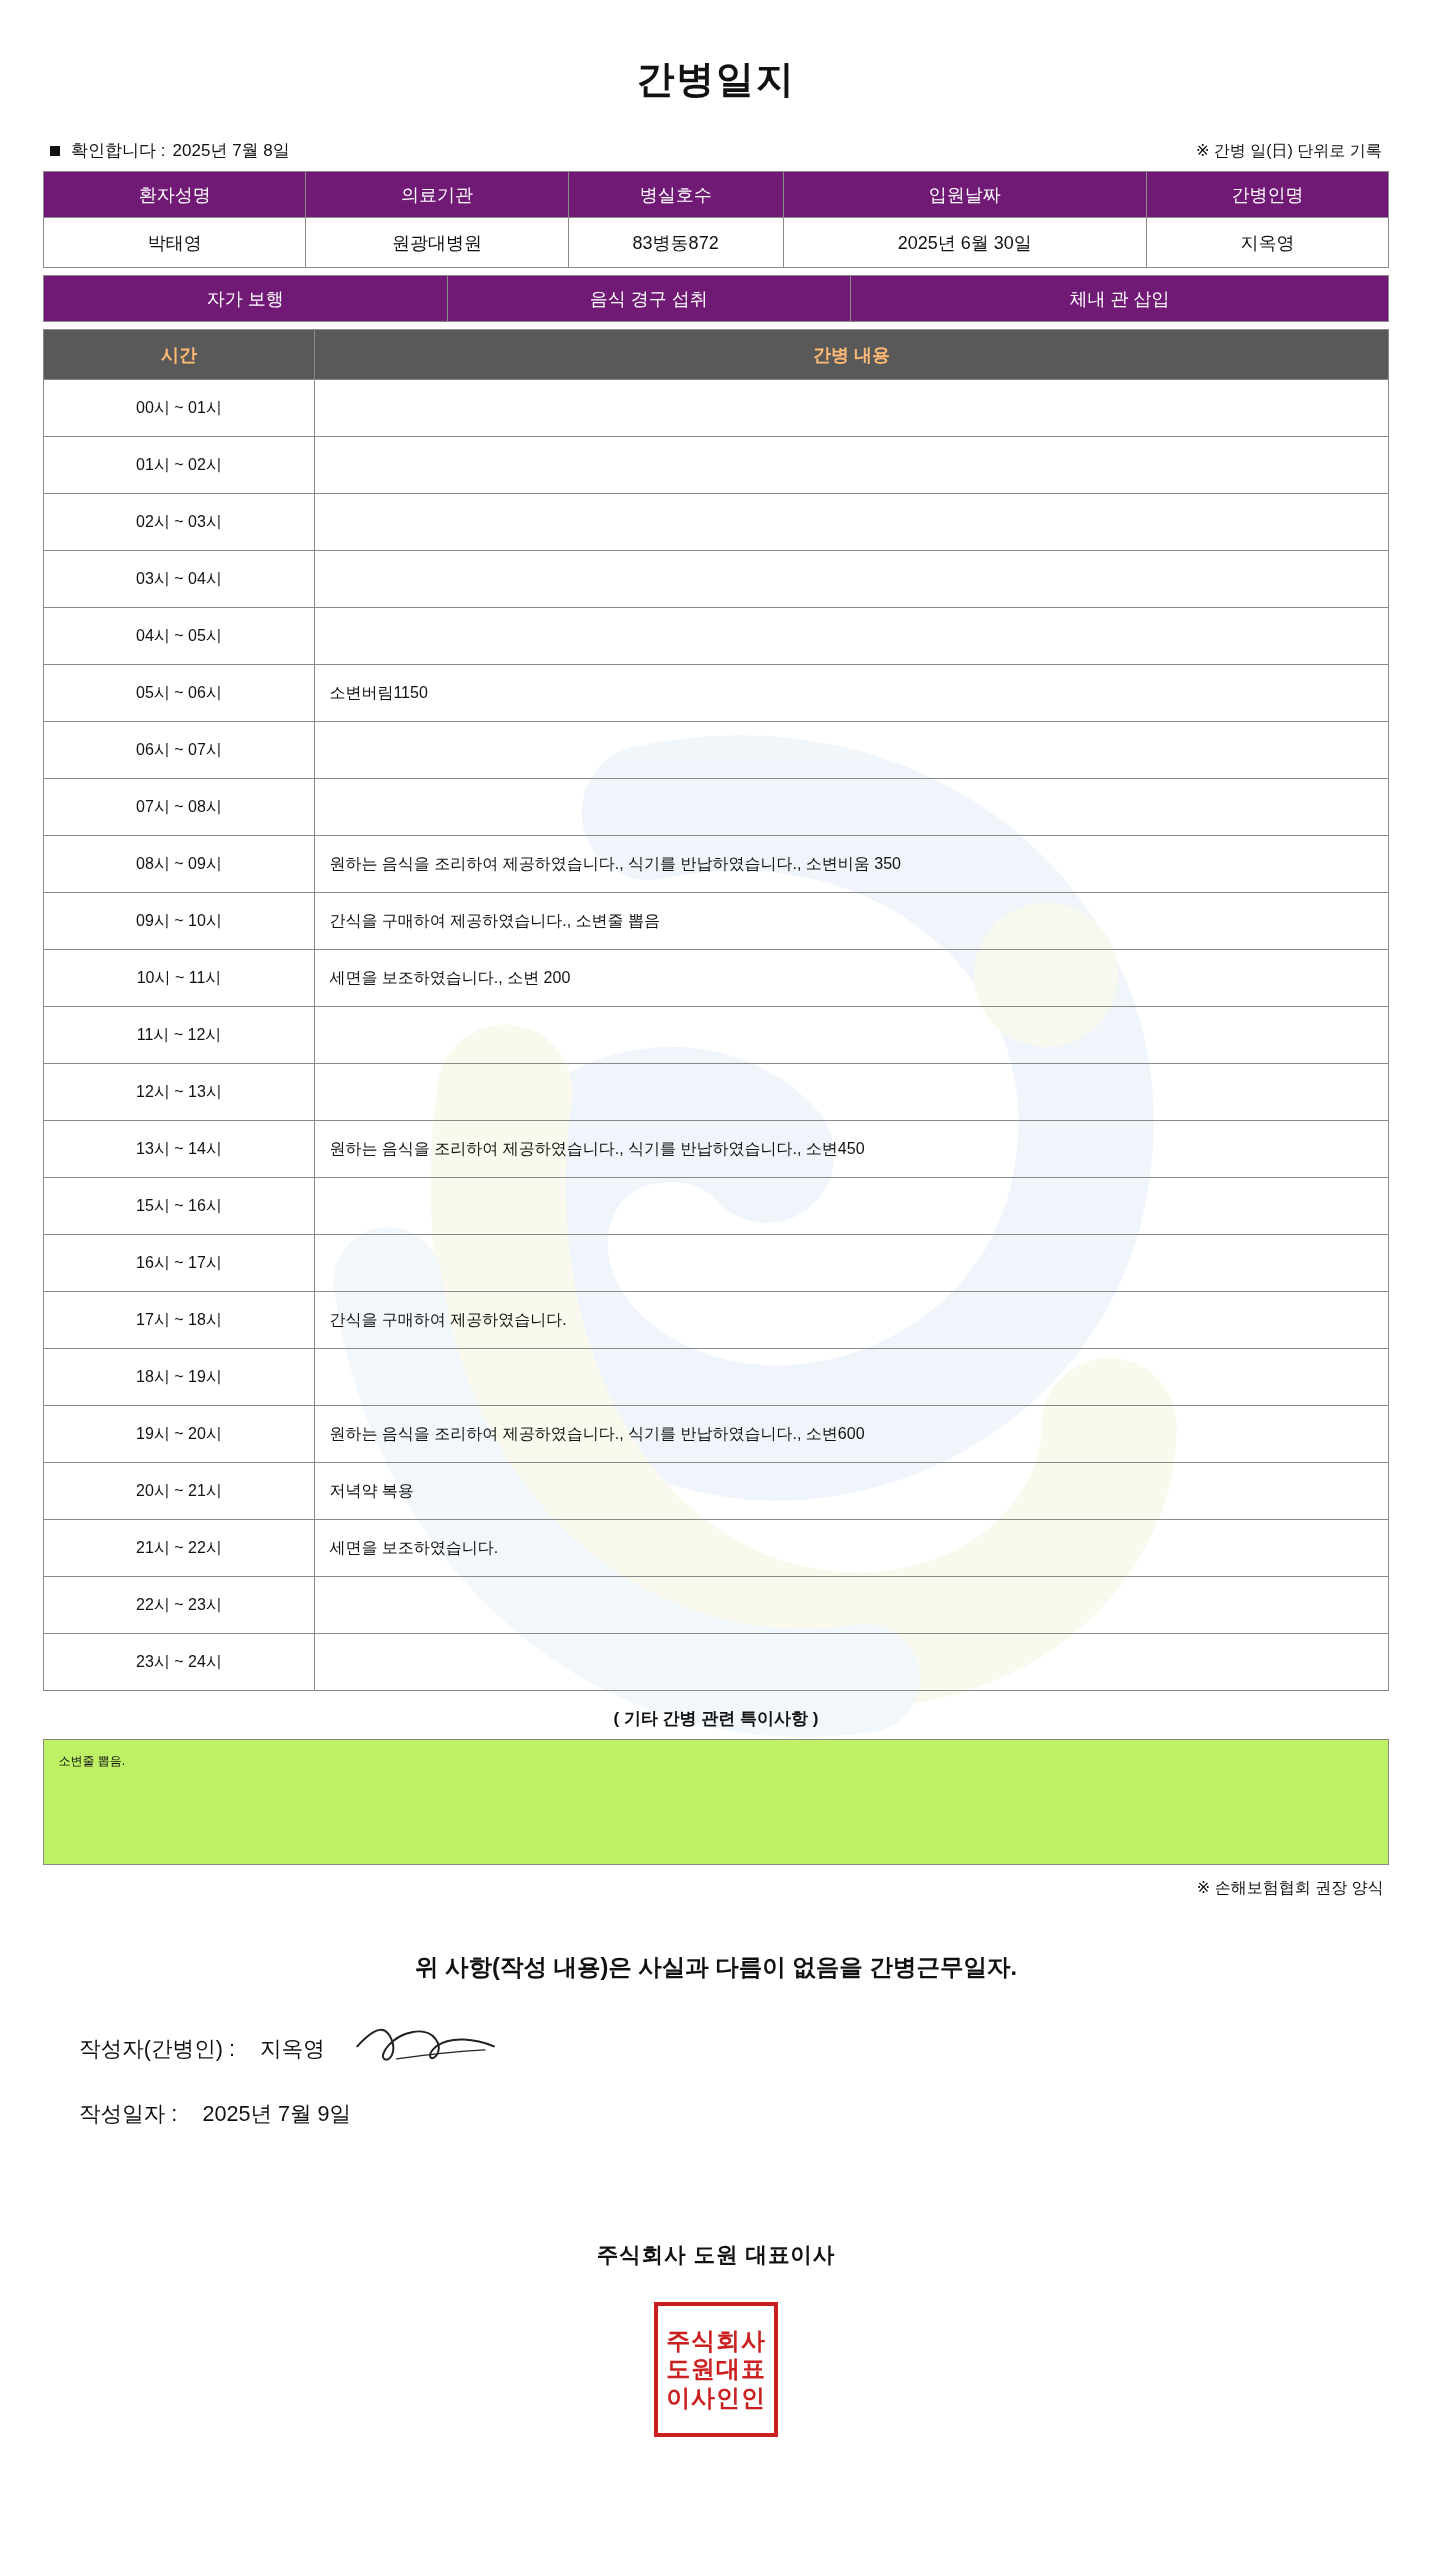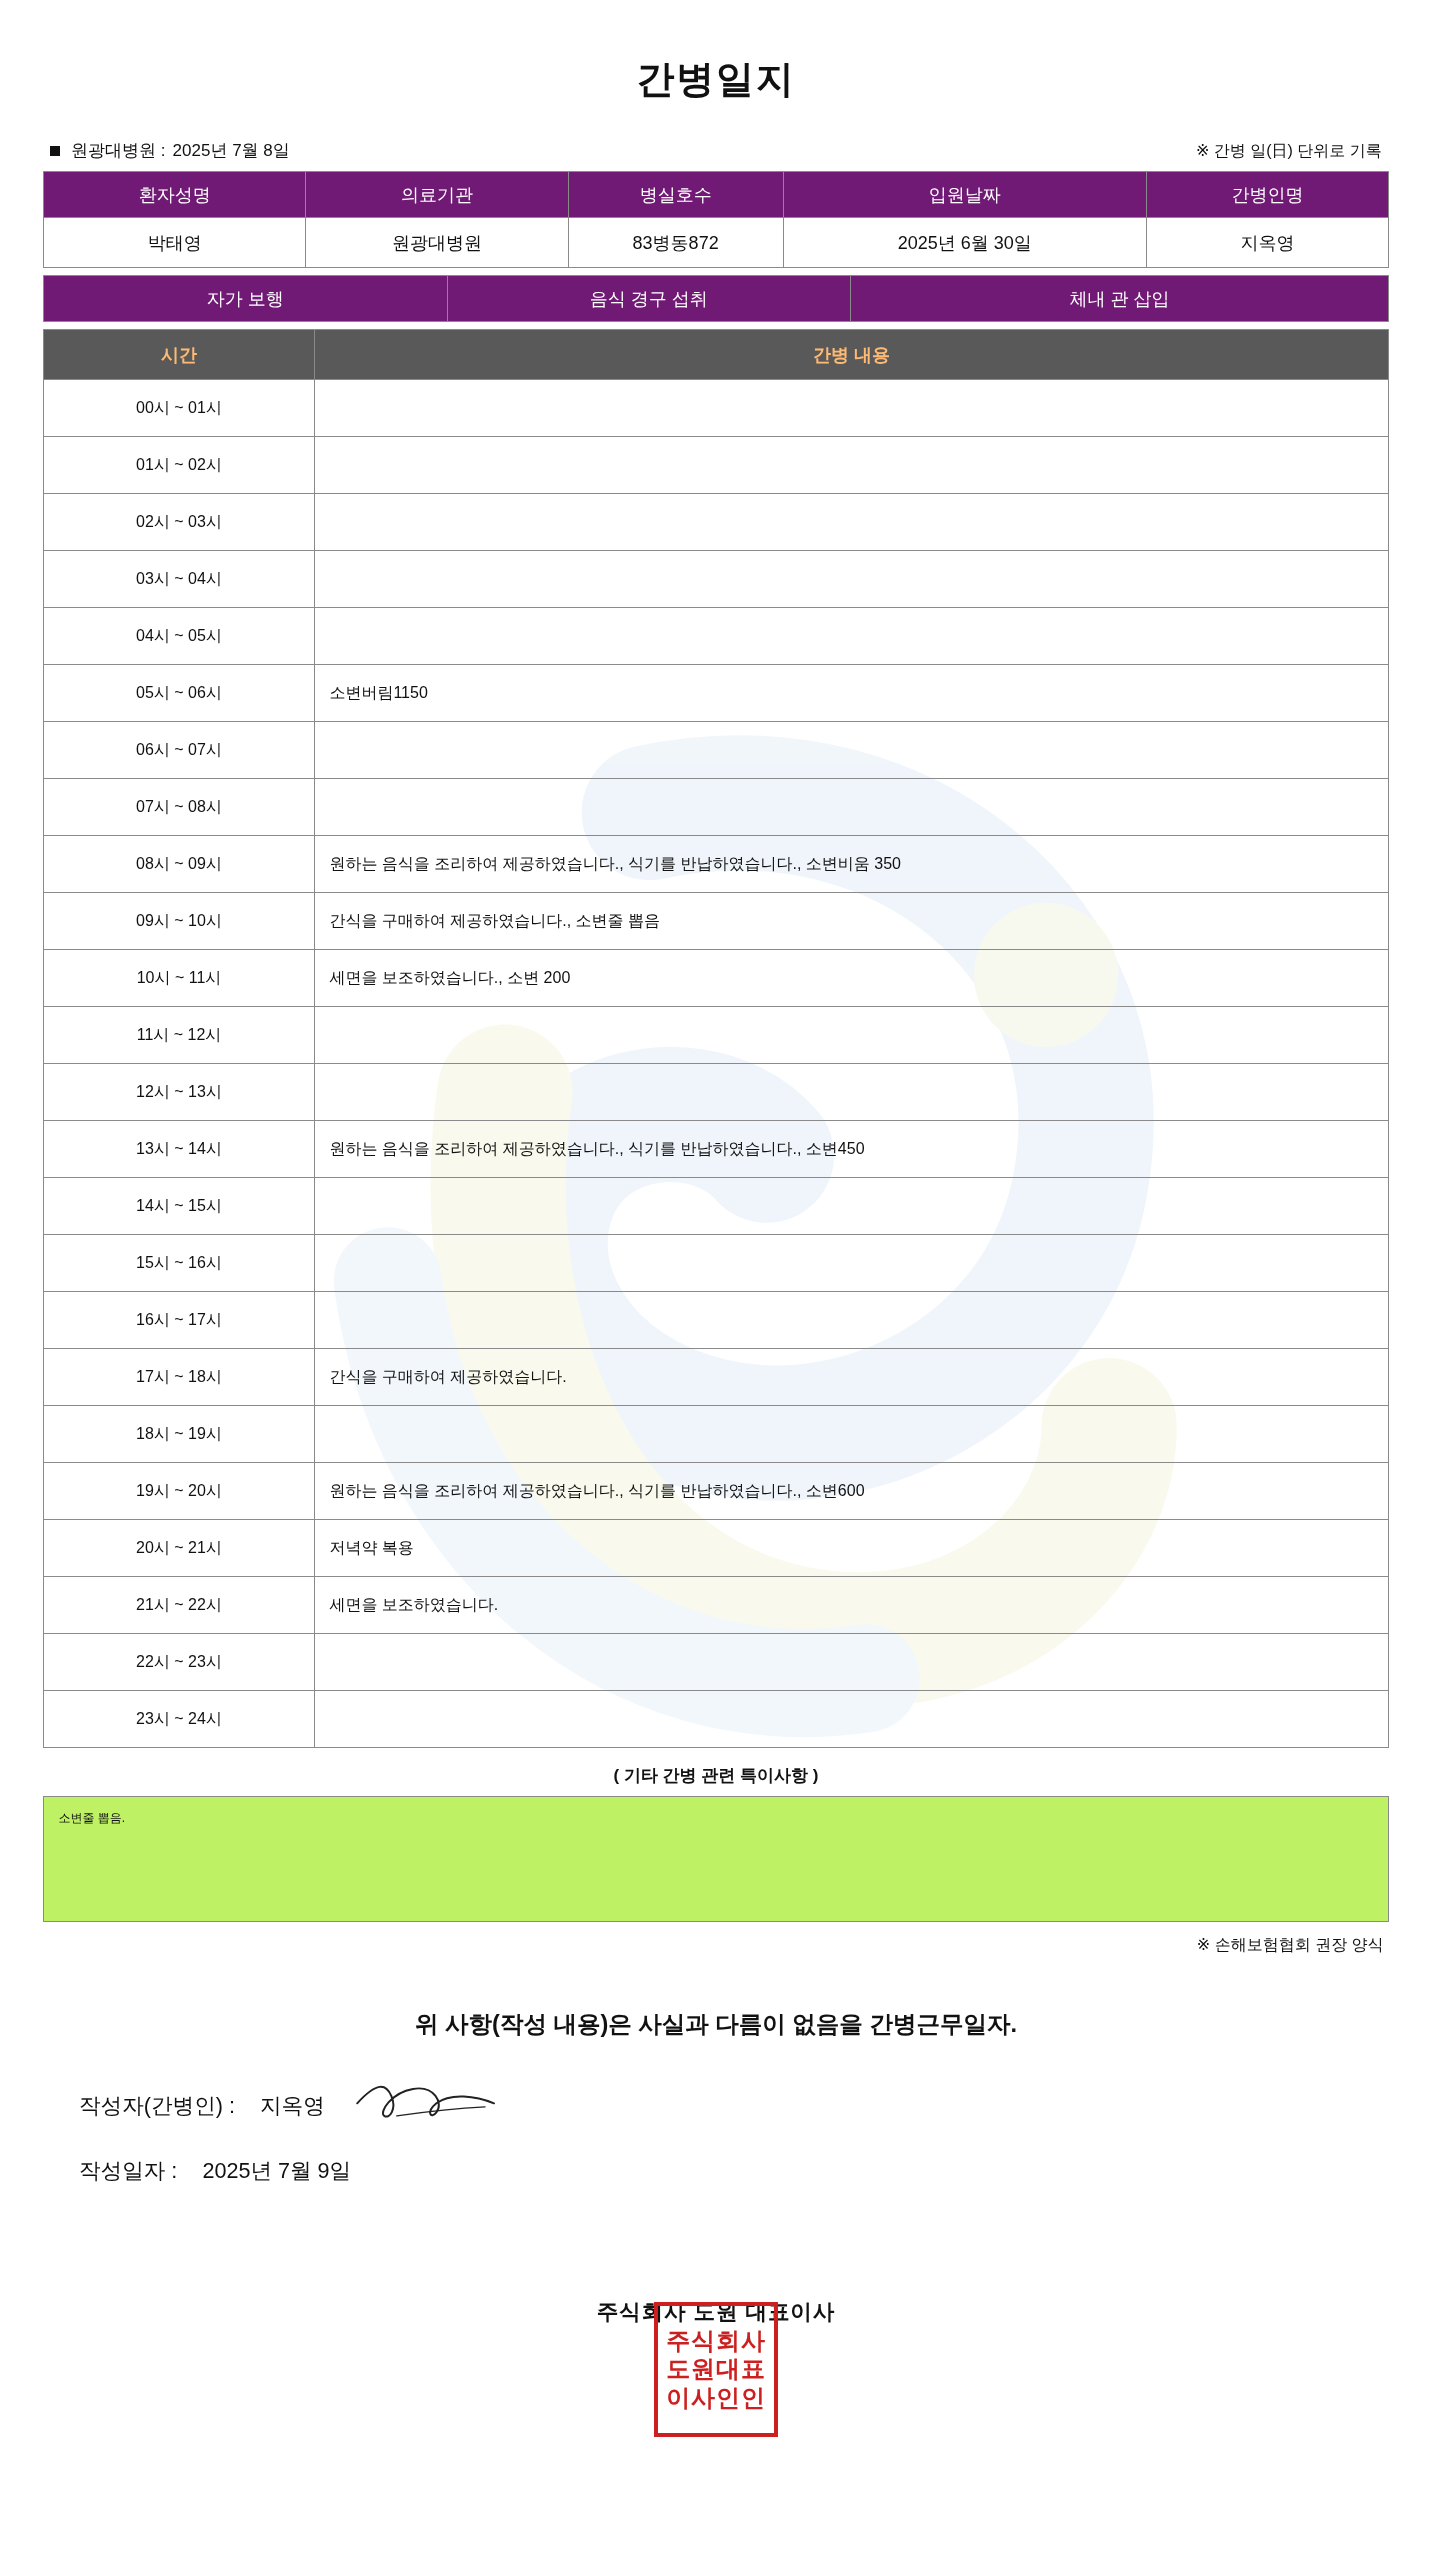--- a/index.html
+++ b/index.html
@@ -204,21 +204,21 @@
     </g>
   </svg>
 
   <div class="content">
 
     <div class="doc-title">간병일지</div>
 
     <div class="meta-row">
       <div class="meta-left">
         <span class="sq"></span>
-        <span class="lbl">원광대병원  :</span>
+        <span class="lbl">확인합니다  :</span>
         <span class="valtxt">2025년 7월 8일</span>
       </div>
       <div class="meta-right">※ 간병 일(日) 단위로 기록</div>
     </div>
 
     <table class="grid">
       <colgroup>
         <col style="width:19.5%">
           <col style="width:19.5%">
           <col style="width:16%">
@@ -322,24 +322,20 @@
           </tr>
           <tr>
             <td class="time">12시 ~ 13시</td>
             <td class="desc"></td>
           </tr>
           <tr>
             <td class="time">13시 ~ 14시</td>
             <td class="desc">원하는 음식을 조리하여 제공하였습니다., 식기를 반납하였습니다., 소변450</td>
           </tr>
           <tr>
-            <td class="time">14시 ~ 15시</td>
-            <td class="desc"></td>
-          </tr>
-          <tr>
             <td class="time">15시 ~ 16시</td>
             <td class="desc"></td>
           </tr>
           <tr>
             <td class="time">16시 ~ 17시</td>
             <td class="desc"></td>
           </tr>
           <tr>
             <td class="time">17시 ~ 18시</td>
             <td class="desc">간식을 구매하여 제공하였습니다.</td>

